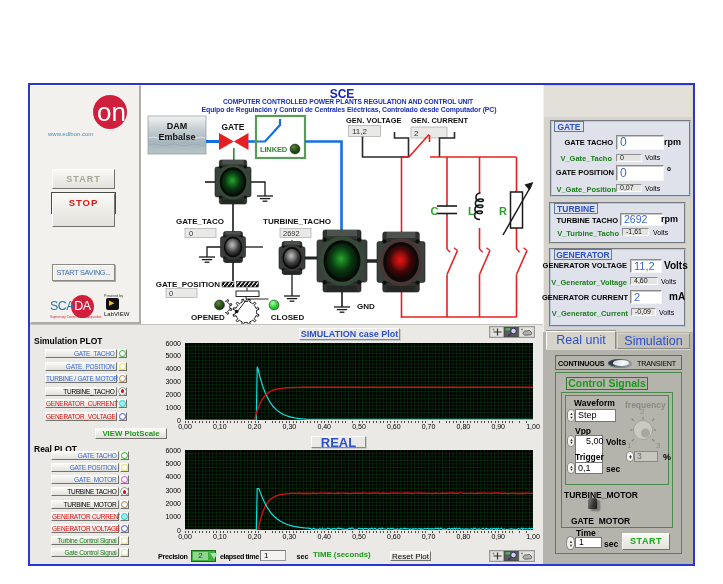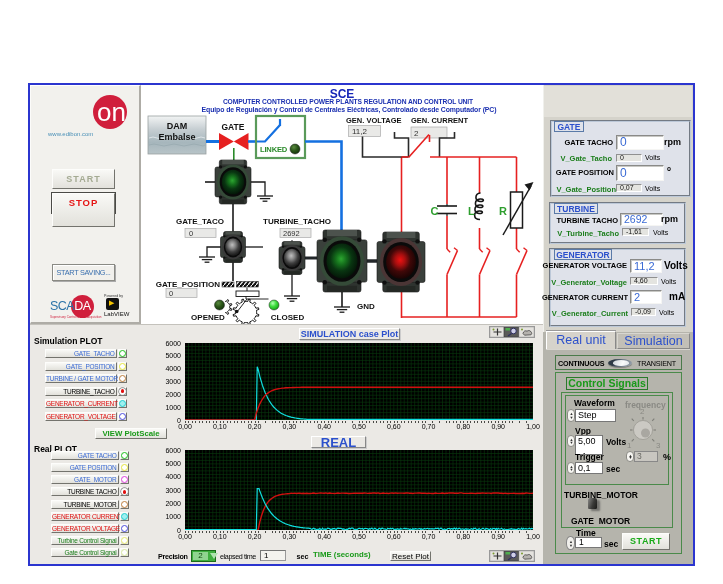--- a/index.html
+++ b/index.html
@@ -665,21 +665,21 @@
 <div class="abs" style="left:351.79999999999995px;top:448px;width:24px;text-align:center;font-size:7px;color:#000;">0,60</div>
 <div class="abs" style="left:386.6px;top:448px;width:24px;text-align:center;font-size:7px;color:#000;">0,70</div>
 <div class="abs" style="left:421.40000000000003px;top:448px;width:24px;text-align:center;font-size:7px;color:#000;">0,80</div>
 <div class="abs" style="left:456.2px;top:448px;width:24px;text-align:center;font-size:7px;color:#000;">0,90</div>
 <div class="abs" style="left:491.0px;top:448px;width:24px;text-align:center;font-size:7px;color:#000;">1,00</div>
 <div class="abs" style="left:128px;top:467px;font-size:7.2px;letter-spacing:-0.3px;font-weight:bold;color:#000;">Precision</div>
 <div class="abs" style="left:161px;top:465px;width:25px;height:12px;background:#3faf3f;border:1px solid #1a6a1a;">
       <div class="abs" style="left:1px;top:1px;width:15px;height:8px;background:#8fd48f;font-size:8px;color:#104a10;text-align:center;line-height:8px;">2</div>
       <div class="abs" style="left:18px;top:2px;width:0;height:0;border-left:4px solid transparent;border-right:4px solid transparent;border-top:6px solid #afe4af;"></div>
     </div>
-<div class="abs" style="left:190px;top:467px;font-size:7.2px;letter-spacing:-0.4px;font-weight:normal;color:#000;">elapsed time</div>
+<div class="abs" style="left:190px;top:467px;font-size:7.2px;letter-spacing:-0.4px;font-weight:bold;color:#000;">elapsed time</div>
 <div class="abs" style="left:230px;top:464.5px;width:26px;height:11px;background:#f4f3ef;border:1px solid #999;border-top-color:#777;border-left-color:#777;font-size:8px;color:#000;padding-left:3px;line-height:10px;">1</div>
 <div class="abs" style="left:266.5px;top:467px;font-size:7.2px;font-weight:bold;color:#000;">sec</div>
 <div class="abs" style="left:283px;top:465px;font-size:7.8px;font-weight:bold;color:#1a9a1a;">TIME (seconds)</div>
 <div class="abs btn3d" style="left:360px;top:466px;width:41px;height:10px;text-align:center;font-size:8px;color:#000;line-height:9px;">Reset Plot</div>
 <div class="abs" style="left:513px;top:247px;width:150px;height:232px;background:#b5b4ac;"></div>
 <div class="abs" style="left:516px;top:246px;width:70px;height:18px;background:#d6d3cb;border:1px solid #fff;border-bottom:none;border-right-color:#888;box-shadow:0 -1px 0 #999;font-size:12.5px;color:#2b50cc;text-align:center;line-height:17px;">Real unit</div>
 <div class="abs" style="left:587px;top:248px;width:73px;height:16px;background:#c2bfb7;border:1px solid #d8d6d0;border-bottom:1px solid #888;border-right-color:#888;font-size:12.5px;color:#2b50cc;text-align:center;line-height:15px;">Simulation</div>
 <div class="abs" style="left:516px;top:263.5px;width:144px;height:1px;background:#d8d6d0;"></div>
 <div class="abs" style="left:525px;top:270px;width:127px;height:15px;border:1px solid #4a7a4a;"></div>
 <div class="abs" style="left:528px;top:274px;font-size:7.2px;letter-spacing:-0.2px;font-weight:bold;color:#000;">CONTINUOUS</div>
@@ -694,21 +694,21 @@
 <div class="abs" style="left:537px;top:324px;width:8px;height:13px;background:#f6f5f1;border:1px solid #8a8a84;border-radius:4px;">
       <div style="position:absolute;left:1.5px;top:1px;font-size:4px;color:#333;">▲</div>
       <div style="position:absolute;left:1.5px;bottom:1px;font-size:4px;color:#333;">▼</div>
     </div>
 <div class="abs" style="left:545px;top:324px;width:41px;height:13px;background:#fff;border:1px solid #777;font-size:9px;color:#000;padding-left:2px;line-height:11px;">Step</div>
 <div class="abs" style="left:545px;top:341px;font-size:8.5px;font-weight:bold;color:#000;">Vpp</div>
 <div class="abs" style="left:537px;top:350px;width:8px;height:12px;background:#f6f5f1;border:1px solid #8a8a84;border-radius:4px;">
       <div style="position:absolute;left:1.5px;top:1px;font-size:4px;color:#333;">▲</div>
       <div style="position:absolute;left:1.5px;bottom:1px;font-size:4px;color:#333;">▼</div>
     </div>
-<div class="abs" style="left:545px;top:350px;width:28px;height:20px;background:#fff;border:1px solid #777;font-size:9px;color:#000;padding-left:2px;line-height:10px;">5,00</div>
+<div class="abs" style="left:545px;top:350px;width:28px;height:28px;background:#fff;border:1px solid #777;font-size:9px;color:#000;padding-left:10px;line-height:10px;">5,00</div>
 <div class="abs" style="left:576px;top:352px;font-size:8.5px;font-weight:bold;color:#000;">Volts</div>
 <div class="abs" style="left:545px;top:367px;font-size:8.5px;font-weight:bold;color:#000;">Trigger</div>
 <div class="abs" style="left:537px;top:377px;width:8px;height:12px;background:#f6f5f1;border:1px solid #8a8a84;border-radius:4px;">
       <div style="position:absolute;left:1.5px;top:1px;font-size:4px;color:#333;">▲</div>
       <div style="position:absolute;left:1.5px;bottom:1px;font-size:4px;color:#333;">▼</div>
     </div>
 <div class="abs" style="left:545px;top:377px;width:28px;height:12px;background:#fff;border:1px solid #777;font-size:9px;color:#000;padding-left:2px;line-height:10px;">0,1</div>
 <div class="abs" style="left:576px;top:379px;font-size:8.5px;font-weight:bold;color:#000;">sec</div>
 <div class="abs" style="left:595px;top:315px;font-size:8.5px;font-weight:bold;color:#8a8a84;">frequency</div>
 <div class="abs" style="left:610px;top:322px;font-size:8px;color:#8a8a84;">2</div>

